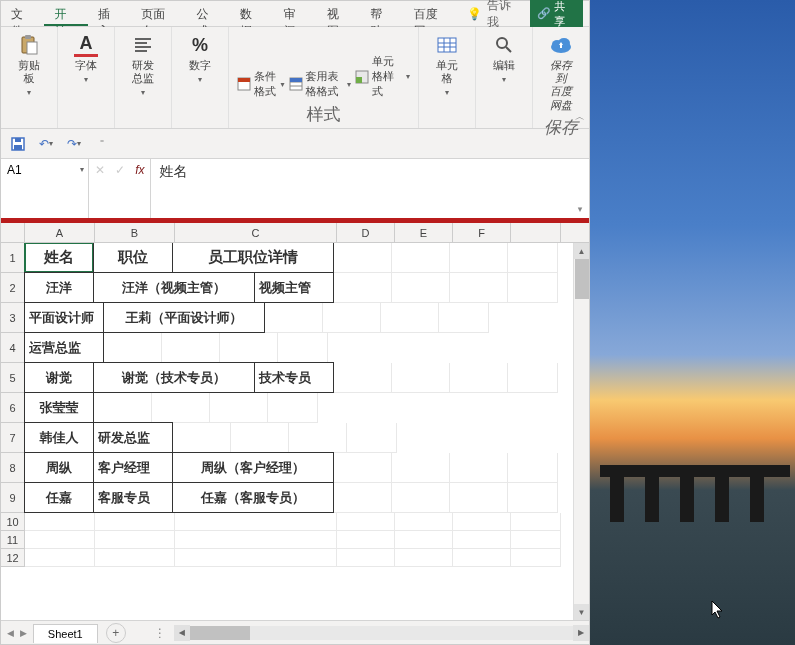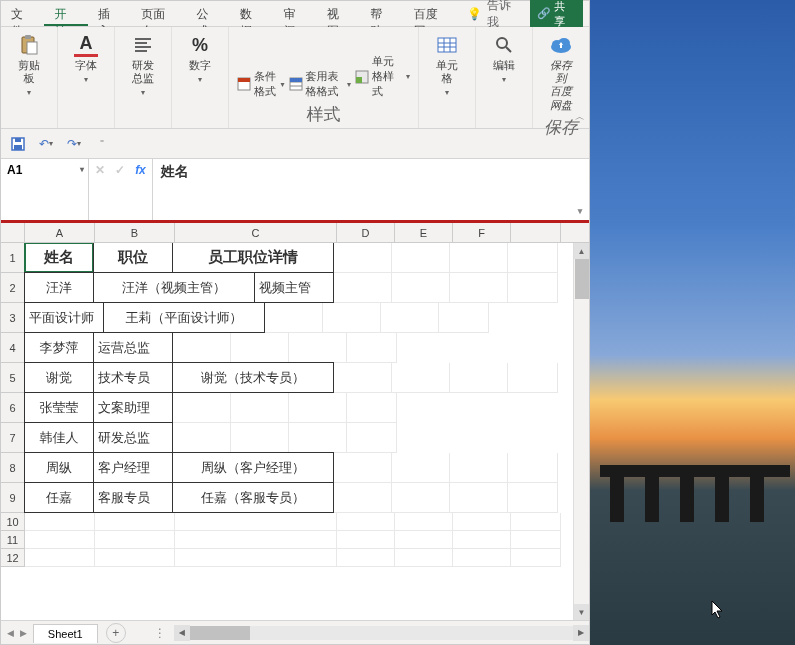--- a/index.html
+++ b/index.html
@@ -30,39 +30,39 @@
 .dd-arrow { font-size: 8px; color: #666; }
 .small-row { display: flex; align-items: center; gap: 3px; font-size: 11px; color: #444; padding: 2px 0; cursor: pointer; }
 .small-icon { width: 16px; height: 16px; display: flex; align-items: center; justify-content: center; }
 .collapse-btn { position: absolute; right: 4px; bottom: 4px; font-size: 10px; color: #666; cursor: pointer; }
 
 
 .qat { display: flex; align-items: center; gap: 10px; padding: 4px 8px; background: #f3f2f1; border-bottom: 1px solid #d4d4d4; height: 30px; }
 .qat-btn { width: 18px; height: 18px; display: flex; align-items: center; justify-content: center; cursor: pointer; color: #444; }
 
 
-.formula-bar { display: flex; align-items: stretch; background: #fff; border-bottom: 3px solid #b91c1c; height: 64px; font-weight: bold; }
+.formula-bar { display: flex; align-items: stretch; background: #fff; border-bottom: 5px solid #b91c1c; height: 64px; }
 .name-box { width: 88px; border-right: 1px solid #d4d4d4; display: flex; align-items: flex-start; padding: 4px 6px; position: relative; }
 .name-box-dd { position: absolute; right: 4px; top: 6px; font-size: 8px; color: #666; }
 .fx-area { display: flex; align-items: flex-start; border-right: 1px solid #d4d4d4; padding: 4px 6px; gap: 10px; }
-.fx-btn { color: #3b82f6; font-size: 12px; cursor: pointer; }
+.fx-btn { color: #7f1d1d; font-size: 12px; cursor: pointer; }
 .fx-input { flex: 1; padding: 4px 8px; font-size: 14px; color: #333; }
 .fx-expand { width: 18px; display: flex; align-items: flex-end; justify-content: center; padding-bottom: 4px; color: #888; font-size: 9px; }
 
 
 .grid-area { flex: 1; display: flex; flex-direction: column; overflow: hidden; background: #fff; }
 .col-headers { display: flex; background: #f3f2f1; border-bottom: 1px solid #ccc; height: 20px; }
 .corner { width: 24px; border-right: 1px solid #ccc; background: #f3f2f1; }
 .col-h { border-right: 1px solid #ccc; text-align: center; font-size: 11px; color: #444; line-height: 20px; cursor: pointer; }
 .rows { flex: 1; overflow: hidden; position: relative; }
 .row { display: flex; height: 30px; }
 .row.small { height: 18px; }
 .row-h { width: 24px; background: #f3f2f1; border-right: 1px solid #ccc; border-bottom: 1px solid #ccc; text-align: center; font-size: 11px; color: #444; display: flex; align-items: center; justify-content: center; cursor: pointer; }
 .cell { border-right: 1px solid #e8e8e8; border-bottom: 1px solid #e8e8e8; display: flex; align-items: center; padding: 0 4px; font-size: 13px; color: #333; overflow: hidden; white-space: nowrap; cursor: cell; }
-.cell.b-all { border: 1px solid #333; margin: -1px 0 0 -1px; }
+.cell.b-all { border: 1px solid #333; margin: -1px 0 0 -1px; font-weight: bold; }
 .cell.header-cell { font-weight: bold; font-size: 15px; justify-content: center; }
 .cell.center { justify-content: center; }
 .cell.selected { outline: 2px solid #217346; outline-offset: -2px; }
 .vscroll { position: absolute; right: 0; top: 0; width: 16px; height: 100%; background: #f3f2f1; border-left: 1px solid #ddd; }
 .vscroll-btn { height: 16px; background: #e1e1e1; display: flex; align-items: center; justify-content: center; font-size: 8px; color: #666; cursor: pointer; }
 .vscroll-thumb { position: absolute; top: 16px; width: 14px; left: 1px; height: 40px; background: #c1c1c1; cursor: pointer; }
 
 
 .sheet-bar { display: flex; align-items: center; background: #f3f2f1; border-top: 1px solid #d4d4d4; height: 24px; }
 .sheet-nav { display: flex; padding: 0 6px; gap: 6px; }
@@ -298,41 +298,39 @@
           <div class="row-h">3</div>
           <div class="cell wB b-all">平面设计师</div>
           <div class="cell wC b-all center">王莉（平面设计师）</div>
           <div class="cell wD"></div>
           <div class="cell wE"></div>
           <div class="cell wF"></div>
           <div class="cell wRest"></div>
         </div>
         <div class="row">
           <div class="row-h">4</div>
-          <div class="cell wA b-all center">李梦萍</div>
           <div class="cell wB b-all">运营总监</div>
           <div class="cell wD"></div>
           <div class="cell wE"></div>
           <div class="cell wF"></div>
           <div class="cell wRest"></div>
         </div>
         <div class="row">
           <div class="row-h">5</div>
           <div class="cell wA b-all center">谢觉</div>
+          <div class="cell wC b-all center">谢觉（技术专员）</div>
           <div class="cell wB b-all">技术专员</div>
-          <div class="cell wC b-all center">谢觉（技术专员）</div>
           <div class="cell wD"></div>
           <div class="cell wE"></div>
           <div class="cell wF"></div>
           <div class="cell wRest"></div>
         </div>
         <div class="row">
           <div class="row-h">6</div>
           <div class="cell wA b-all center">张莹莹</div>
-          <div class="cell wB b-all">文案助理</div>
           <div class="cell wD"></div>
           <div class="cell wE"></div>
           <div class="cell wF"></div>
           <div class="cell wRest"></div>
         </div>
         <div class="row">
           <div class="row-h">7</div>
           <div class="cell wA b-all center">韩佳人</div>
           <div class="cell wB b-all">研发总监</div>
           <div class="cell wD"></div>

